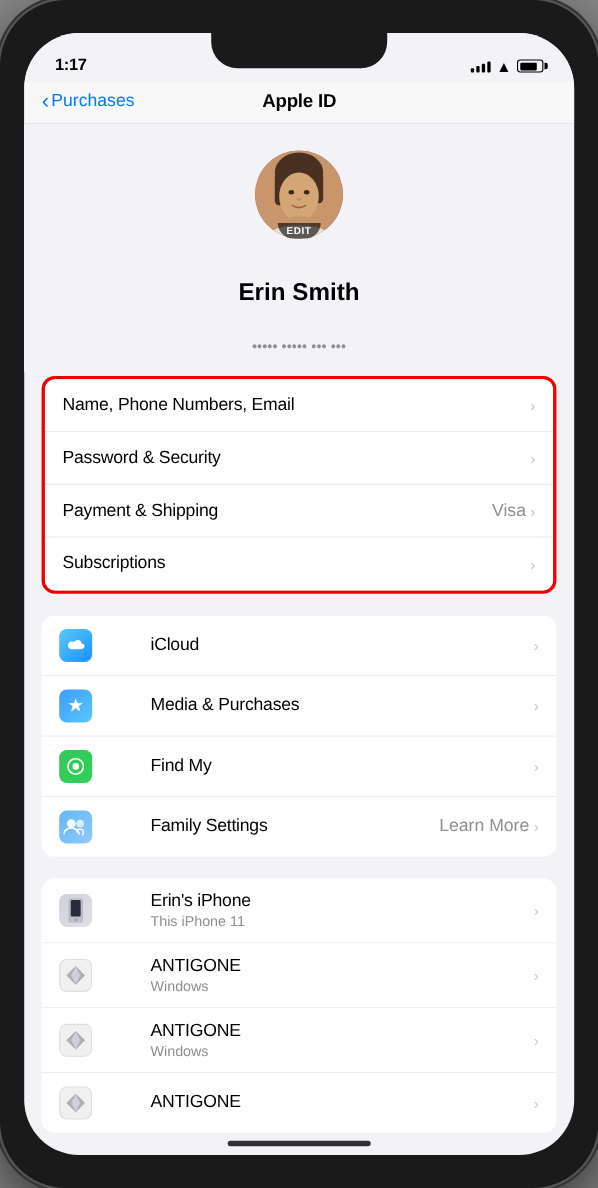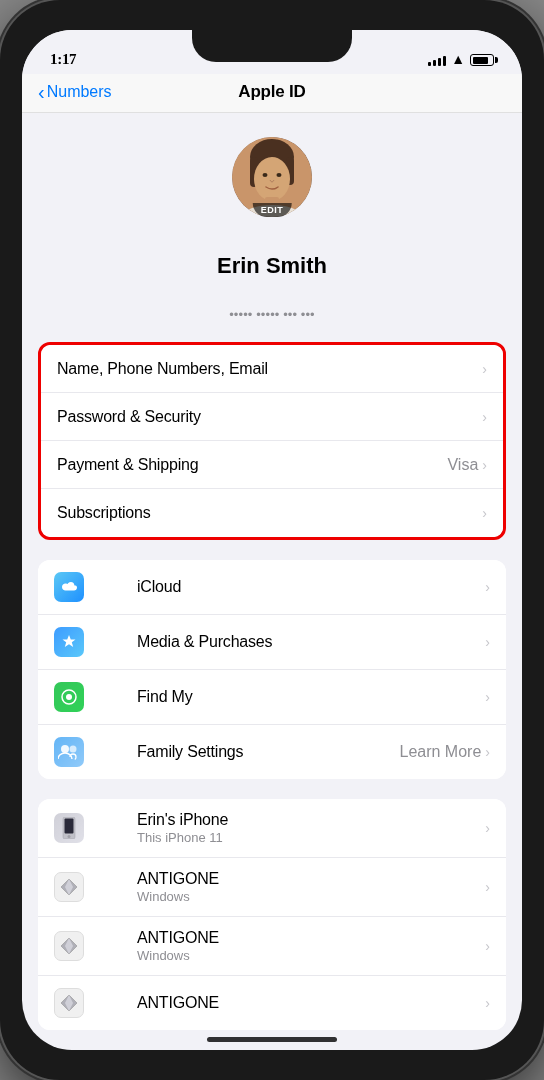--- a/index.html
+++ b/index.html
@@ -75,21 +75,20 @@
     
     .status-bar {
       height: 44px;
       display: flex;
       align-items: flex-end;
       justify-content: space-between;
       padding: 0 28px 6px;
       background: #f2f2f7;
       position: relative;
       z-index: 50;
-      font-family: Liberation Serif, serif;
     }
 
     .status-time {
       font-size: 15px;
       font-weight: 600;
       color: #000;
       letter-spacing: -0.3px;
     }
 
     .status-icons {
@@ -398,21 +397,21 @@
         <span class="wifi-icon">▲</span>
         <div class="battery-icon">
           <div class="battery-fill"></div>
         </div>
       </div>
     </div>
 
     <div class="nav-bar">
       <div class="nav-back">
         <span class="nav-back-chevron">‹</span>
-        <span>Numbers</span>
+        <span>Purchases</span>
       </div>
       <span class="nav-title">Apple ID</span>
     </div>
 
     <div class="screen-content">
 
       <div class="profile-section">
         <div class="avatar-container">
           <div class="avatar">
             <svg viewBox="0 0 80 80" xmlns="http://www.w3.org/2000/svg">

